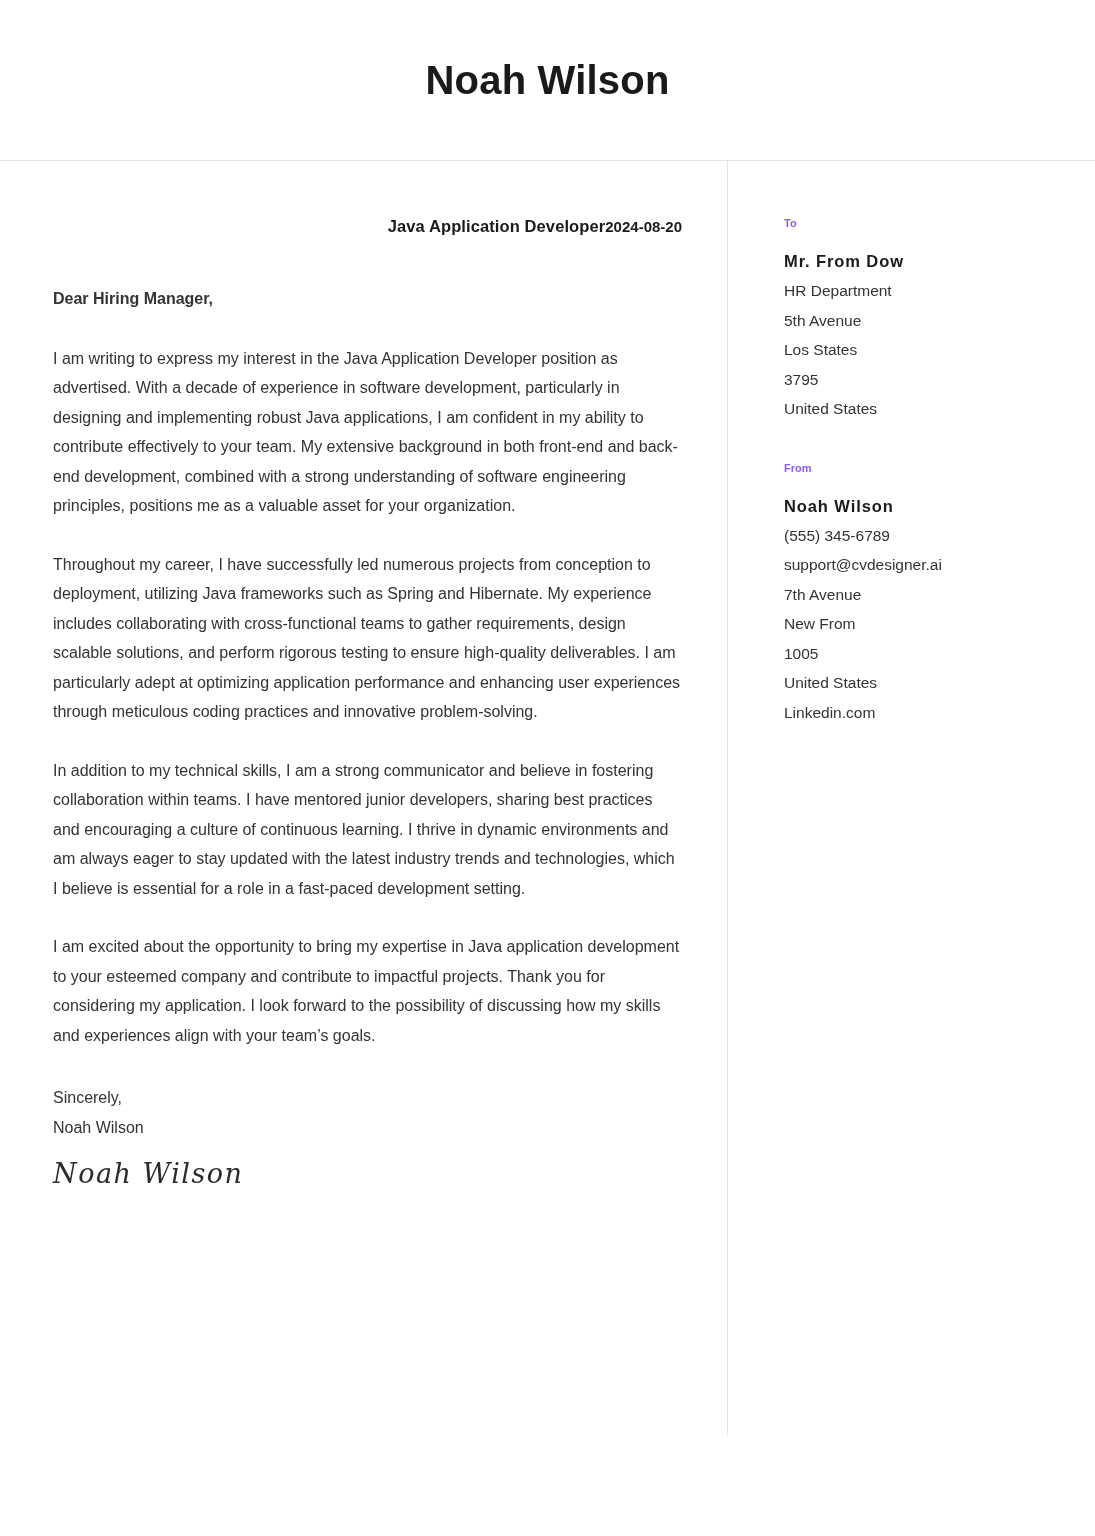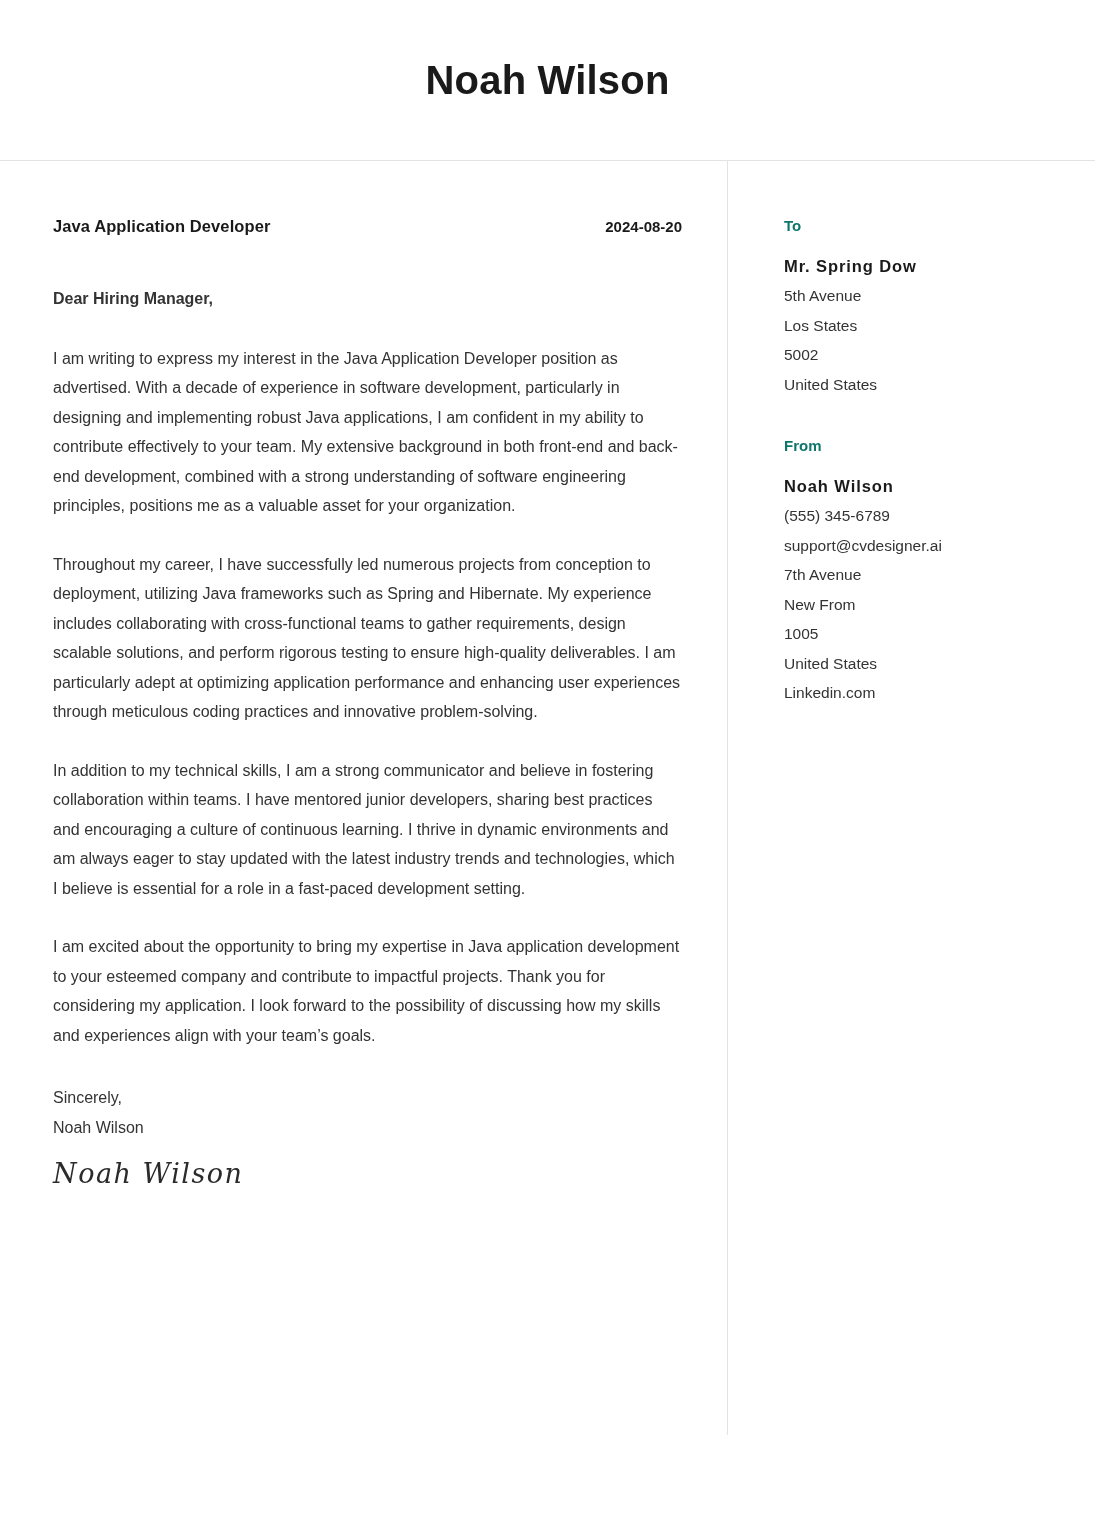--- a/index.html
+++ b/index.html
@@ -72,21 +72,21 @@
   .col-side {
     width: 368px;
     box-sizing: border-box;
     padding: 56px 20px 0 57px;
   }
 
   
   .title-row {
     display: flex;
     align-items: baseline;
-    justify-content: space-between;
+    justify-content: flex-end;
     margin-bottom: 48px;
   }
   .job-title {
     font-size: 16.5px;
     font-weight: 700;
     color: #1a1a1a;
     letter-spacing: 0.1px;
   }
   .letter-date {
     font-size: 15px;
@@ -118,23 +118,23 @@
     font-family: "DejaVu Serif", "Liberation Serif", serif;
     font-style: italic;
     font-size: 27px;
     line-height: 1.15;
     color: #2b2b2b;
     letter-spacing: 1.5px;
   }
 
   
   .side-label {
-    font-size: 15px;
-    font-weight: 700;
-    color: #0f766e;
+    font-size: 11px;
+    font-weight: 700;
+    color: #8b5cf6;
     margin-bottom: 17px;
   }
   .side-name {
     font-size: 16.5px;
     font-weight: 700;
     color: #1a1a1a;
     letter-spacing: 0.9px;
     line-height: 30px;
   }
   .side-line {
@@ -181,24 +181,25 @@
       <div class="signature">Noah Wilson</div>
 
     </div>
 
     <div class="divider"></div>
 
     <div class="col-side">
 
       <div class="side-block">
         <div class="side-label">To</div>
-        <div class="side-name">Mr. Spring Dow</div>
+        <div class="side-name">Mr. From Dow</div>
+        <div class="side-line">HR Department</div>
         <div class="side-line">5th Avenue</div>
         <div class="side-line">Los States</div>
-        <div class="side-line">5002</div>
+        <div class="side-line">3795</div>
         <div class="side-line">United States</div>
       </div>
 
       <div class="side-block">
         <div class="side-label">From</div>
         <div class="side-name">Noah Wilson</div>
         <div class="side-line">(555) 345-6789</div>
         <div class="side-line">support@cvdesigner.ai</div>
         <div class="side-line">7th Avenue</div>
         <div class="side-line">New From</div>

